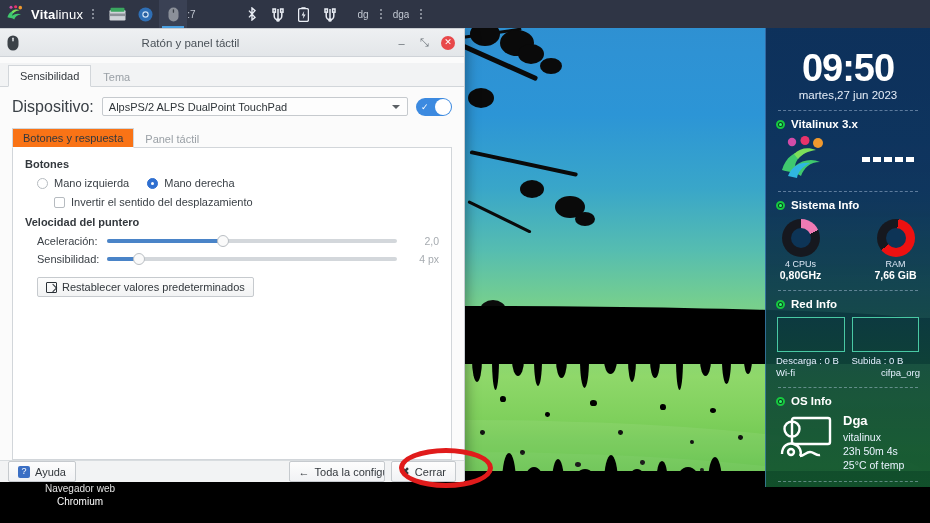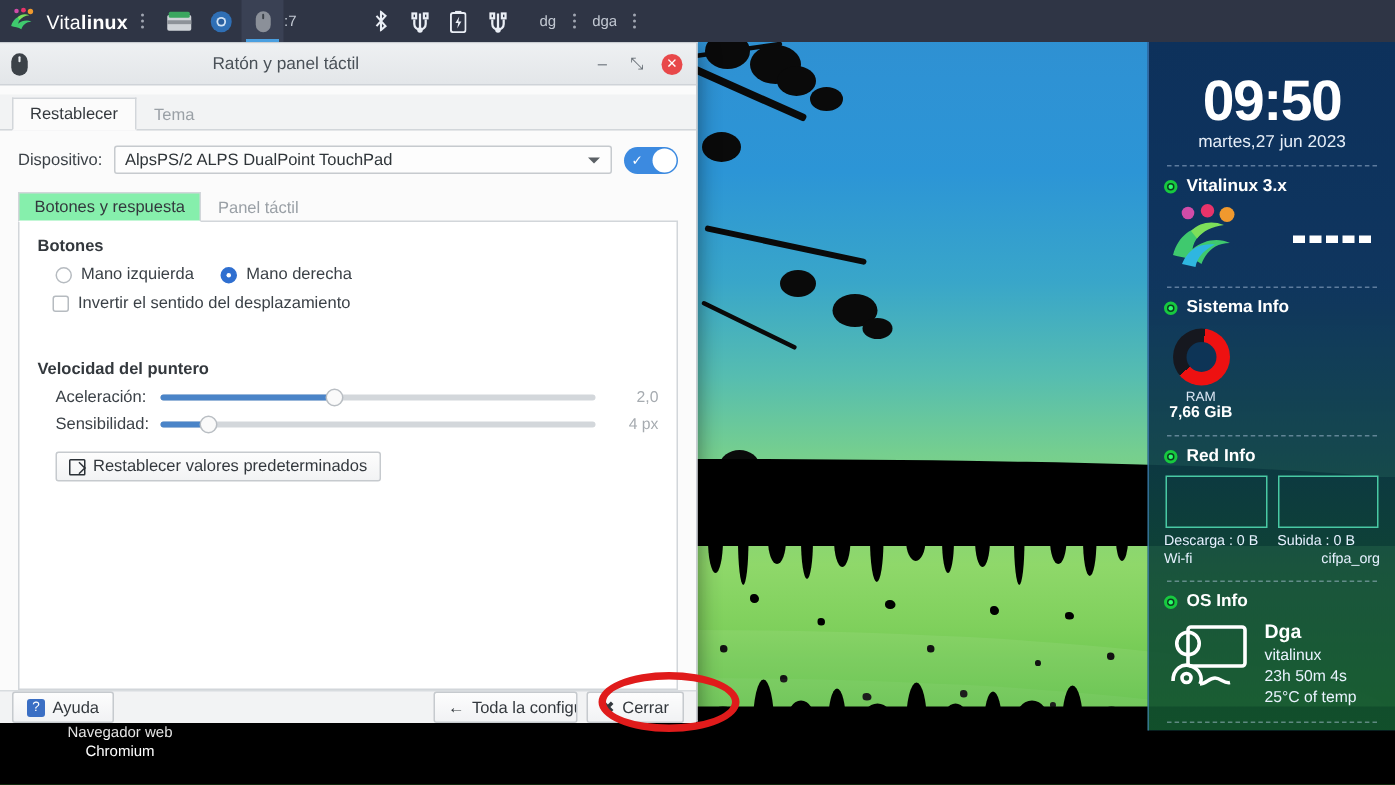--- a/index.html
+++ b/index.html
@@ -57,22 +57,22 @@
   
   #top-panel {
     position:absolute; left:0; top:0; width:930px; height:28px;
     background:#2f3545; color:#d8dce4;
     display:flex; align-items:center; z-index:60;
     font-size:11px;
   }
   .tp-left { display:flex; align-items:center; height:28px; }
   .vl-logo { width:20px; height:20px; margin-left:6px; position:relative; }
   .vl-name { margin-left:5px; font-size:13px; color:#fff; letter-spacing:.2px;}
-  .vl-name b { font-weight:bold; }
-  .vl-name .thin { font-weight:400; }
+  .vl-name b { font-weight:normal; }
+  .vl-name .thin { font-weight:700; }
   .dots-v {
     width:10px; height:18px; margin:0 5px; position:relative; opacity:.75;
   }
   .dots-v i { position:absolute; left:4px; width:2px; height:2px; background:#c7ccd6; border-radius:50%; }
   .dots-v i:nth-child(1){ top:4px; } .dots-v i:nth-child(2){ top:8px; } .dots-v i:nth-child(3){ top:12px; }
   .tp-icon {
     width:28px; height:28px; display:flex; align-items:center; justify-content:center;
     position:relative;
   }
   .tp-icon.active { background:#3a4154; }
@@ -145,48 +145,48 @@
     display:flex; align-items:flex-end; height:24px; padding-left:8px;
     background:#f2f3f4; border-bottom:1px solid #d2d6da; flex:none; margin-top:6px;
   }
   .tab{
     padding:4px 11px 4px 11px; font-size:11px; color:#9aa0a6; cursor:default;
     border:1px solid transparent; border-bottom:none; position:relative; top:1px;
   }
   .tab.sel{ background:#fbfbfb; color:#33383d; border-color:#d2d6da; border-bottom:1px solid #fbfbfb;}
 
   .dev-row{ display:flex; align-items:center; gap:8px; padding:10px 12px 6px 12px;}
-  .dev-lbl{ font-size:11px; color:#3b4147; }
+  .dev-lbl{ font-size:16px; color:#3b4147; }
   .combo{
     flex:1; height:19px; background:#fdfdfd; border:1px solid #c6cace; border-radius:2px;
     display:flex; align-items:center; padding:0 6px; font-size:11px; color:#2f3539;
     position:relative;
   }
   .combo .arrow{ position:absolute; right:7px; top:7px; width:0;height:0;
     border-left:4px solid transparent; border-right:4px solid transparent; border-top:4px solid #5b6065;}
   .switch{ width:36px; height:18px; border-radius:9px; background:#3c8ae0; position:relative; flex:none;}
   .switch .knob{ position:absolute; right:1px; top:1px; width:16px;height:16px;border-radius:50%;background:#fff;}
   .switch .chk{ position:absolute; left:5px; top:3px; color:#fff; font-size:9px; line-height:12px;}
 
   .inner-panel{ margin:4px 12px 0 12px; }
   .tabs-inner{ display:flex; align-items:flex-end; height:22px; border-bottom:1px solid #d2d6da;}
   .tab2{ padding:3px 10px; font-size:11px; color:#9aa0a6; border:1px solid transparent; border-bottom:none; position:relative; top:1px;}
-  .tab2.sel{ background:#86efac; color:#33383d; border-color:#d2d6da; border-bottom:1px solid #fff;}
+  .tab2.sel{ background:#f97316; color:#33383d; border-color:#d2d6da; border-bottom:1px solid #fff;}
   .panel-body{ border:1px solid #d2d6da; border-top:none; background:#fff; height:312px; padding:10px 12px;}
 
   .grp-title{ font-size:11px; font-weight:bold; color:#33383d; margin-bottom:7px;}
   .radio-row{ display:flex; align-items:center; gap:18px; margin:0 0 7px 12px;}
   .rad{ display:flex; align-items:center; gap:6px; font-size:11px; color:#3b4147;}
   .rad .circ{ width:11px;height:11px;border-radius:50%;border:1px solid #b6bbc0;background:#fff;}
   .rad.on .circ{ border:1px solid #2f6fd0; background:#2f6fd0; position:relative;}
   .rad.on .circ:after{ content:''; position:absolute; left:3px; top:3px; width:3px;height:3px;border-radius:50%;background:#fff;}
-  .chk-row{ display:flex; align-items:center; gap:6px; margin:0 0 4px 10px; font-size:11px; color:#3b4147;}
+  .chk-row{ display:flex; align-items:center; gap:6px; margin:0 0 4px 29px; font-size:11px; color:#3b4147;}
   .chk-box{ width:11px;height:11px;border:1px solid #b6bbc0;background:#fff;border-radius:2px;}
 
-  .grp2{ margin-top:32px;}
+  .grp2{ margin-top:8px;}
   .slider-row{ display:flex; align-items:center; margin:0 0 6px 12px; font-size:11px; color:#3b4147;}
   .slider-row .lbl{ width:70px; }
   .track{ flex:1; height:4px; background:#d3d7db; border-radius:2px; position:relative; margin-right:8px;}
   .track .fill{ position:absolute; left:0; top:0; height:4px; background:#4a84c8; border-radius:2px;}
   .track .knob{ position:absolute; top:-4px; width:12px;height:12px;border-radius:50%;
      background:#fafafa; border:1px solid #b9bec3;}
   .sval{ width:34px; text-align:right; color:#a6abb0; font-size:10.5px;}
 
   .resetbtn{
     display:inline-flex; align-items:center; gap:5px; margin:6px 0 0 12px;
@@ -352,20 +352,27 @@
 
   <div class="sec-head">
     <span class="led">
         <i></i>
       </span>
     <span>Sistema Info</span>
   </div>
 
   <div class="rings">
     <div class="ringbox">
+      <div class="ring" style="background:conic-gradient(#f07ab4 0deg 65deg, #16181f 65deg 360deg);">
+          <span class="hole"></span>
+        </div>
+      <div class="rlab">4 CPUs</div>
+      <div class="rval">0,80GHz</div>
+    </div>
+    <div class="ringbox">
       <div class="ring" style="background:conic-gradient(#16181f 0deg 8deg, #ee1111 8deg 230deg, #16181f 230deg 360deg);">
           <span class="hole"></span>
         </div>
       <div class="rlab">RAM</div>
       <div class="rval">7,66 GiB</div>
     </div>
   </div>
 
   <div class="hr-dash"></div>
 
@@ -427,21 +434,21 @@
     </span>
     <span class="tb-title">Ratón y panel táctil</span>
     <span class="tb-btns">
       <span class="tb-btn">–</span>
       <span class="tb-btn">⤡</span>
       <span class="tb-close">✕</span>
     </span>
   </div>
 
   <div class="tabs-main">
-    <div class="tab sel">Restablecer</div>
+    <div class="tab sel">Sensibilidad</div>
     <div class="tab">Tema</div>
   </div>
 
   <div class="dev-row">
     <span class="dev-lbl">Dispositivo:</span>
     <span class="combo">
       <span>AlpsPS/2 ALPS DualPoint TouchPad</span>
       <span class="arrow"></span>
     </span>
     <span class="switch">

